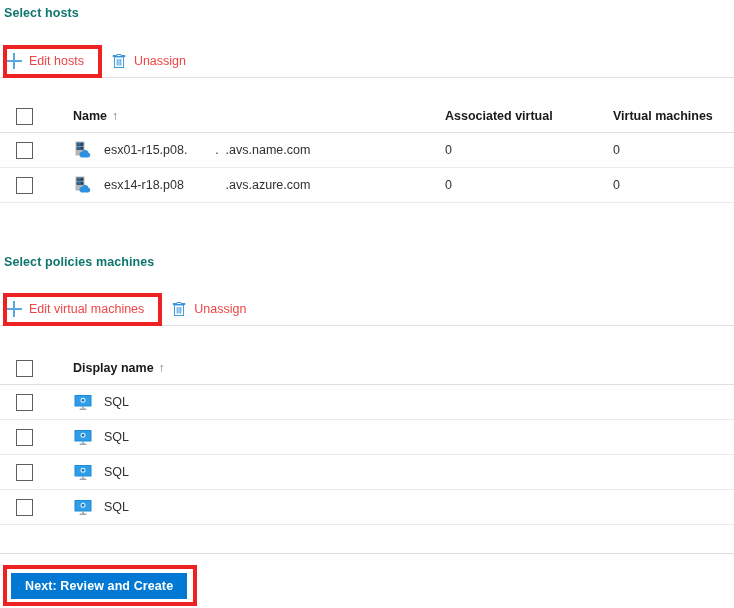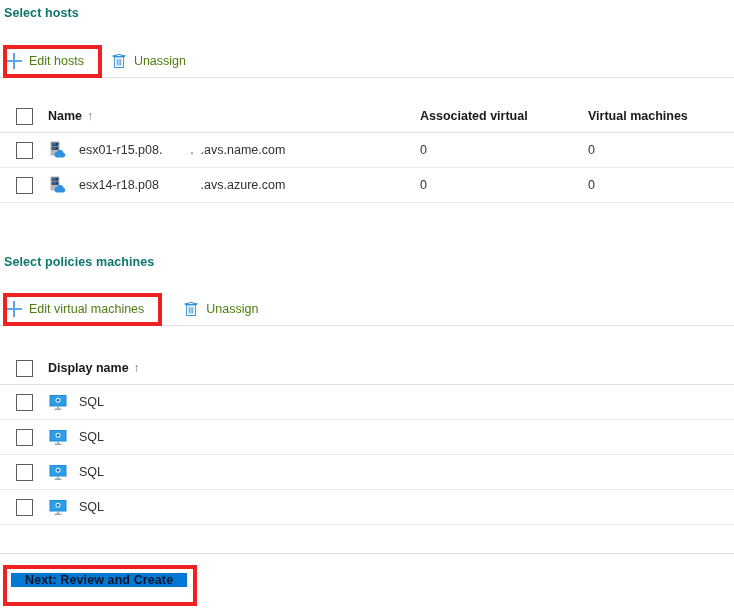--- a/index.html
+++ b/index.html
@@ -32,34 +32,34 @@
   
   .commandbar {
     position: absolute;
     left: 0;
     right: 0;
     height: 32px;
     display: flex;
     align-items: center;
   }
   #hosts-commandbar { top: 45px; }
-  #vms-commandbar   { top: 293px; gap: 12px; }
+  #vms-commandbar   { top: 293px; }
 
   .cmd-btn {
     display: flex;
     align-items: center;
     height: 30px;
     padding: 0 9px 0 6px;
     background: transparent;
     border: none;
     cursor: pointer;
     white-space: nowrap;
     font-family: inherit;
     font-size: 12.5px;
-    color: #4d7c0f;
+    color: #ef4444;
   }
   .cmd-btn .cmd-label { margin-left: 7px; }
 
   .icon-plus {
     width: 16px; height: 16px;
     position: relative;
     flex: 0 0 16px;
   }
   .icon-plus::before, .icon-plus::after {
     content: "";
@@ -129,20 +129,21 @@
     box-sizing: border-box;
     cursor: pointer;
     display: block;
   }
 
   .cell-name {
     flex: 0 0 372px;
     display: flex;
     align-items: center;
     min-width: 0;
+    margin-left: 25px;
   }
   .cell-policies { flex: 0 0 168px; }
   .cell-vms      { flex: 1 1 auto; }
 
   .col-title {
     font-weight: bold;
     color: #1b1a19;
     font-size: 12.5px;
   }
   .sort-arrow {
@@ -175,25 +176,25 @@
     left: 0;
     right: 0;
     top: 553px;
     height: 1px;
     background: #e1dfdd;
   }
   #next-button {
     position: absolute;
     left: 11px;
     top: 573px;
-    height: 14px;
+    height: 26px;
     min-width: 170px;
     padding: 0 14px;
     background: #0078d4;
-    color: #0f172a;
+    color: #ffffff;
     border: none;
     font-family: inherit;
     font-size: 12.5px;
     font-weight: bold;
     cursor: pointer;
     letter-spacing: 0.1px;
   }
 </style>
 </head>
 <body>

